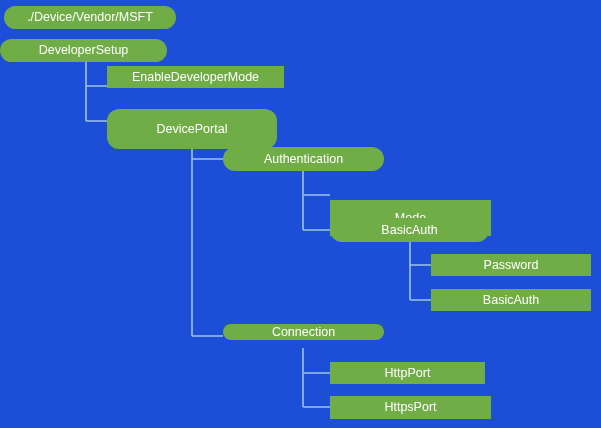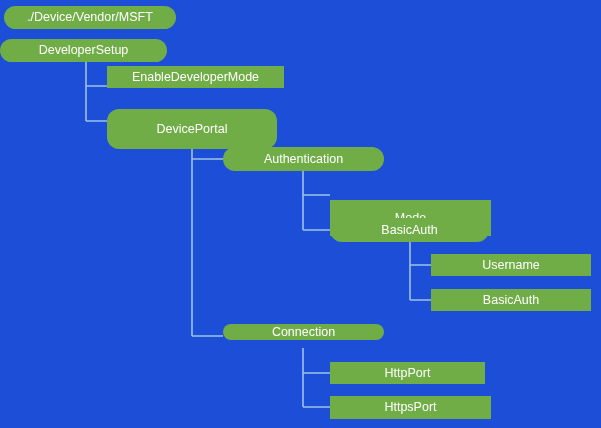--- a/index.html
+++ b/index.html
@@ -67,19 +67,19 @@
     <path d="M303 348 V407 M303 373 H330 M303 407 H330"></path>
   </svg>
 
   <div class="node pill n-root">./Device/Vendor/MSFT</div>
   <div class="node pill n-devsetup">DeveloperSetup</div>
   <div class="node rect n-enabledev">EnableDeveloperMode</div>
   <div class="node pill n-deviceportal">DevicePortal</div>
   <div class="node pill n-auth">Authentication</div>
   <div class="node rect n-mode">Mode</div>
   <div class="node pill n-basicauth">BasicAuth</div>
-  <div class="node rect n-username">Username</div>
+  <div class="node rect n-username">Password</div>
   <div class="node rect n-password">BasicAuth</div>
   <div class="node pill n-connection">Connection</div>
   <div class="node rect n-httpport">HttpPort</div>
   <div class="node rect n-httpsport">HttpsPort</div>
 
 </div>
 
 </body></html>

